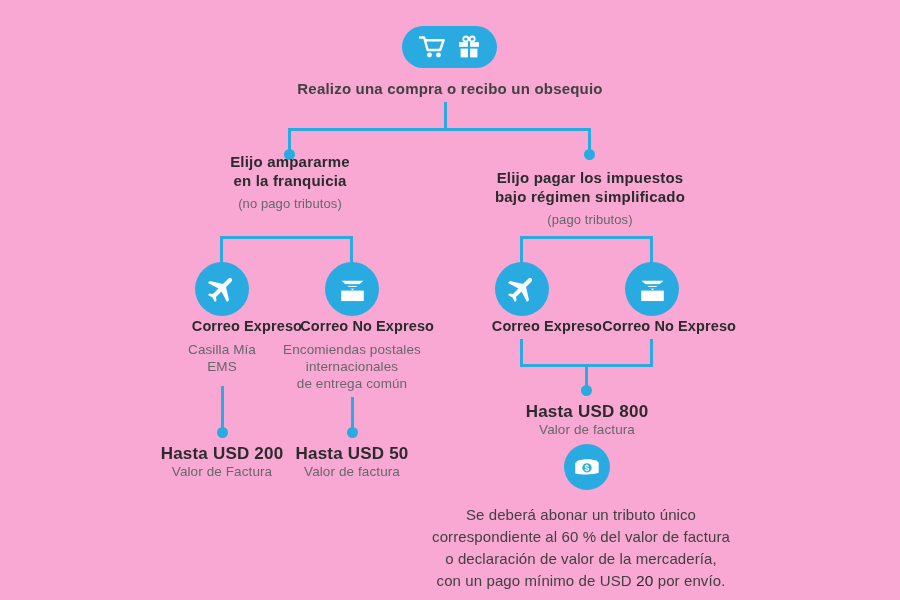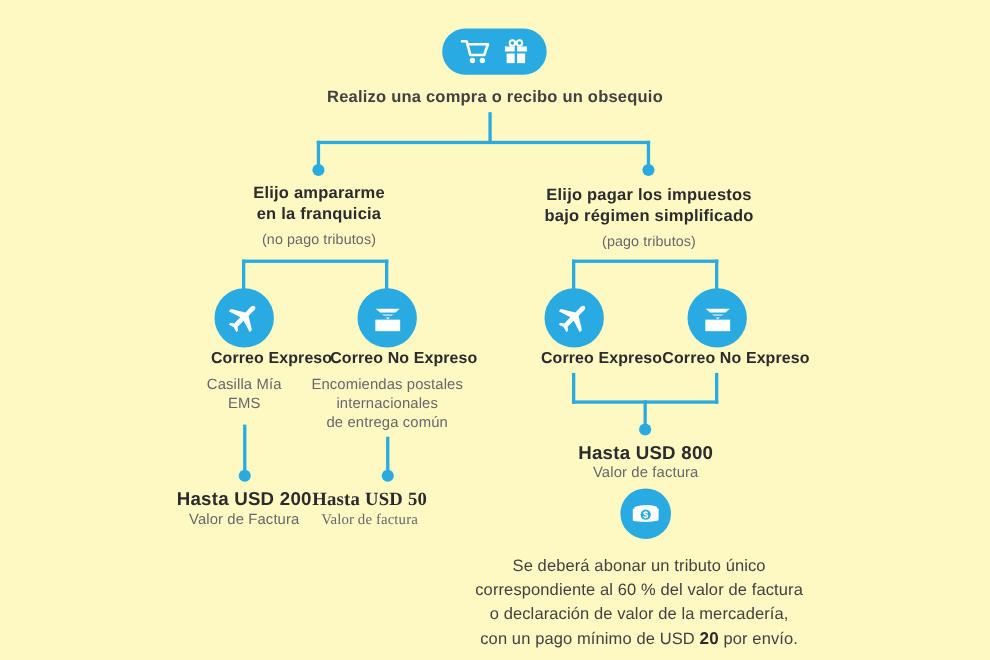--- a/index.html
+++ b/index.html
@@ -3,21 +3,21 @@
 <meta charset="utf-8">
 <style>
   :root{
     --blue:#29ABE2;
     --dark:#2B2B2E;
     --body:#414042;
     --muted:#66676B;
   }
   html,body{margin:0;padding:0;background:#fff;}
   .stage{
-    position:relative;width:900px;height:600px;background:#fef9c3;overflow:hidden;
+    position:relative;width:900px;height:600px;background:#f9a8d4;overflow:hidden;
     font-family:"Liberation Sans", sans-serif;color:var(--body);
   }
   .line{position:absolute;background:var(--blue);}
   .dot{position:absolute;width:11px;height:11px;border-radius:50%;background:var(--blue);}
   .pill{
     position:absolute;left:402px;top:26px;width:95px;height:42px;border-radius:21px;
     background:var(--blue);display:flex;align-items:center;justify-content:center;gap:9px;
   }
   .circle-node{
     position:absolute;width:54px;height:54px;border-radius:50%;background:var(--blue);
@@ -39,21 +39,21 @@
     position:absolute;text-align:center;font-size:13.5px;line-height:17px;color:var(--muted);letter-spacing:.1px;
   }
   .limit{position:absolute;text-align:center;}
   .limit .amt-line{font-size:17px;font-weight:700;color:var(--dark);letter-spacing:.2px;}
   .limit .amount{font-weight:800;}
   .limit .cap{font-size:13.5px;color:var(--muted);margin-top:0;letter-spacing:.1px;}
   .note{
     position:absolute;left:428px;top:504px;width:306px;text-align:center;
     font-size:15px;line-height:22px;color:var(--body);letter-spacing:.1px;
   }
-  .note .amount{font-weight:700;font-size:15.5px;color:var(--dark);margin-top:46px;}
+  .note .amount{font-weight:400;font-size:15.5px;color:var(--dark);margin-top:46px;}
 </style>
 </head>
 <body>
 
 <div class="stage">
 
   <div class="pill">
     <span style="display:flex;">
       <svg width="30" height="26" viewBox="0 0 30 26">
         <path d="M2 3.5 H6.2 L9.6 16 H22.2 L25.6 6.2 H8" fill="none" stroke="#fff" stroke-width="2.4" stroke-linecap="round" stroke-linejoin="round"></path>
@@ -75,21 +75,21 @@
 
   <div class="title">Realizo una compra o recibo un obsequio</div>
 
   <div class="line" style="left:444px;top:102px;width:3px;height:27px;"></div>
   <div class="line" style="left:288px;top:128px;width:303px;height:3px;"></div>
   <div class="line" style="left:288px;top:128px;width:3px;height:26px;"></div>
   <div class="line" style="left:588px;top:128px;width:3px;height:26px;"></div>
   <div class="dot" style="left:284px;top:149px;"></div>
   <div class="dot" style="left:584px;top:149px;"></div>
 
-  <div class="heading" style="left:165px;top:166px;">
+  <div class="heading" style="left:165px;top:152px;">
     <div>Elijo ampararme</div>
     <div>en la franquicia</div>
     <div class="sub">(no pago tributos)</div>
   </div>
   <div class="heading" style="left:465px;top:168px;">
     <div>Elijo pagar los impuestos</div>
     <div>bajo régimen simplificado</div>
     <div class="sub">(pago tributos)</div>
   </div>
 
@@ -156,21 +156,21 @@
   <div class="dot" style="left:217px;top:427px;"></div>
   <div class="dot" style="left:347px;top:427px;"></div>
 
   <div class="limit" style="left:142px;top:444px;width:160px;">
     <div class="amt-line">
       <span>Hasta USD</span>
       <span class="amount">200</span>
     </div>
     <div class="cap">Valor de Factura</div>
   </div>
-  <div class="limit" style="left:256px;top:444px;width:160px;font-family:Liberation Serif, serif;">
+  <div class="limit" style="left:272px;top:444px;width:160px;">
     <div class="amt-line">
       <span>Hasta USD</span>
       <span class="amount">50</span>
     </div>
     <div class="cap">Valor de factura</div>
   </div>
 
   <div class="line" style="left:520px;top:339px;width:3px;height:28px;"></div>
   <div class="line" style="left:650px;top:339px;width:3px;height:28px;"></div>
   <div class="line" style="left:520px;top:364px;width:133px;height:3px;"></div>

